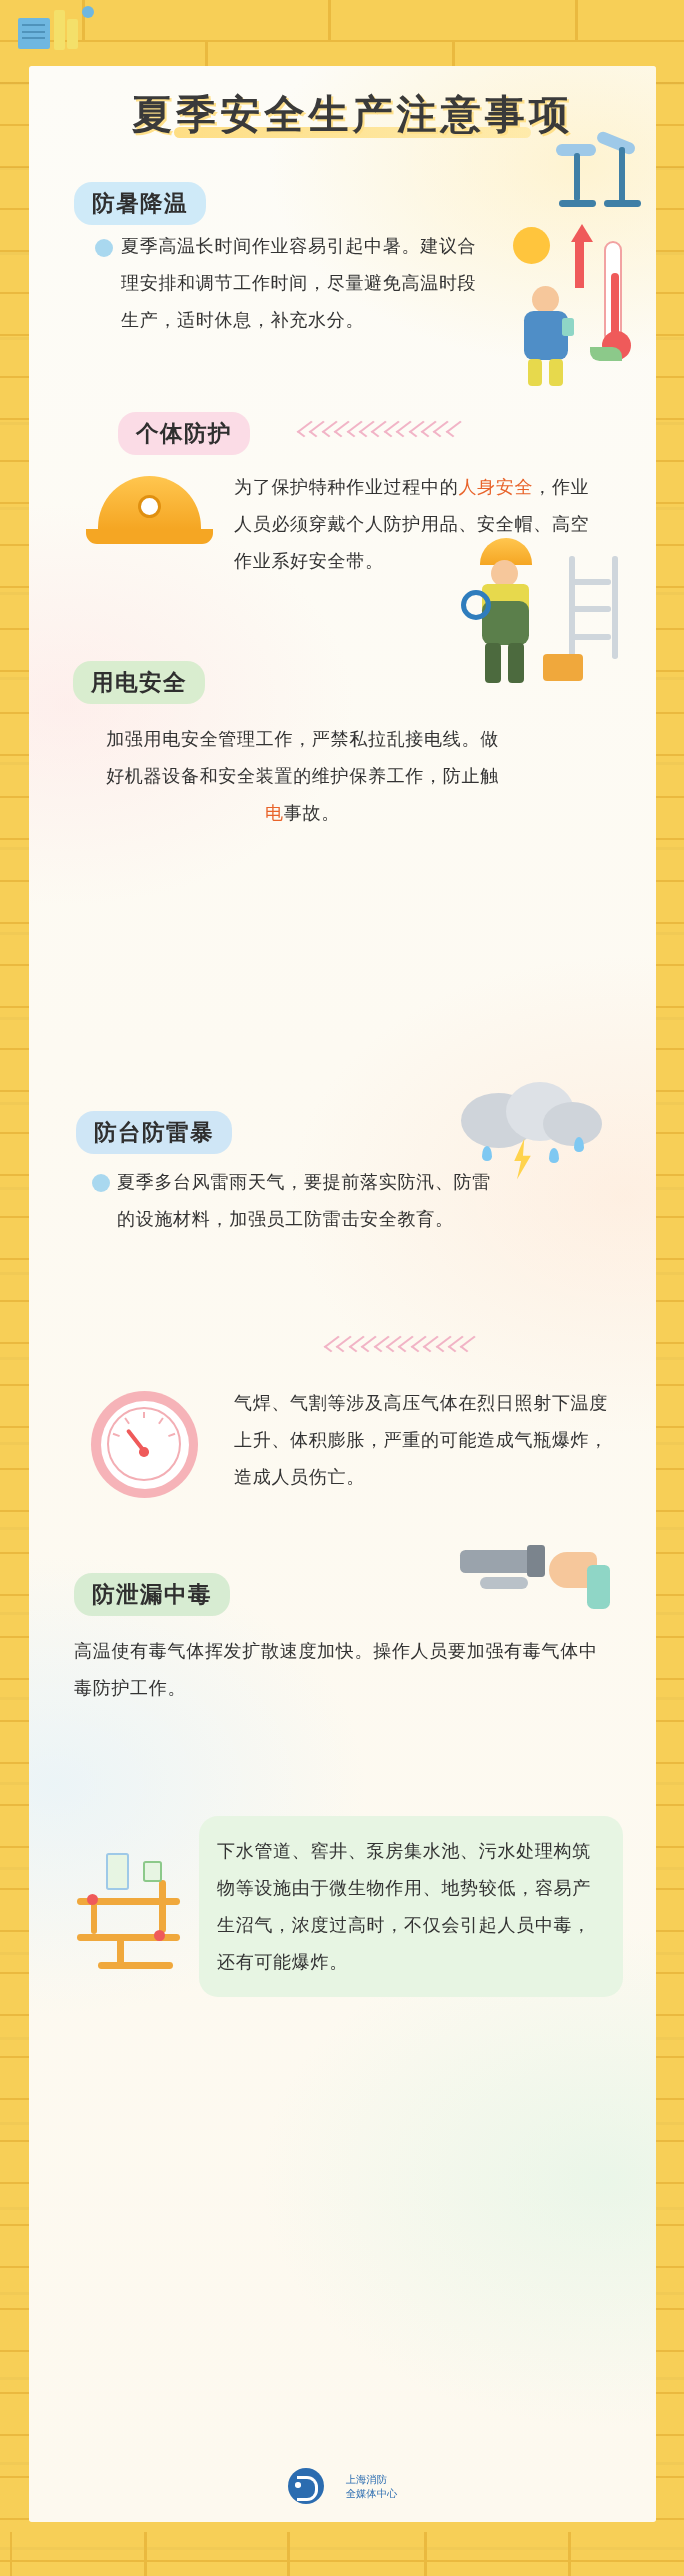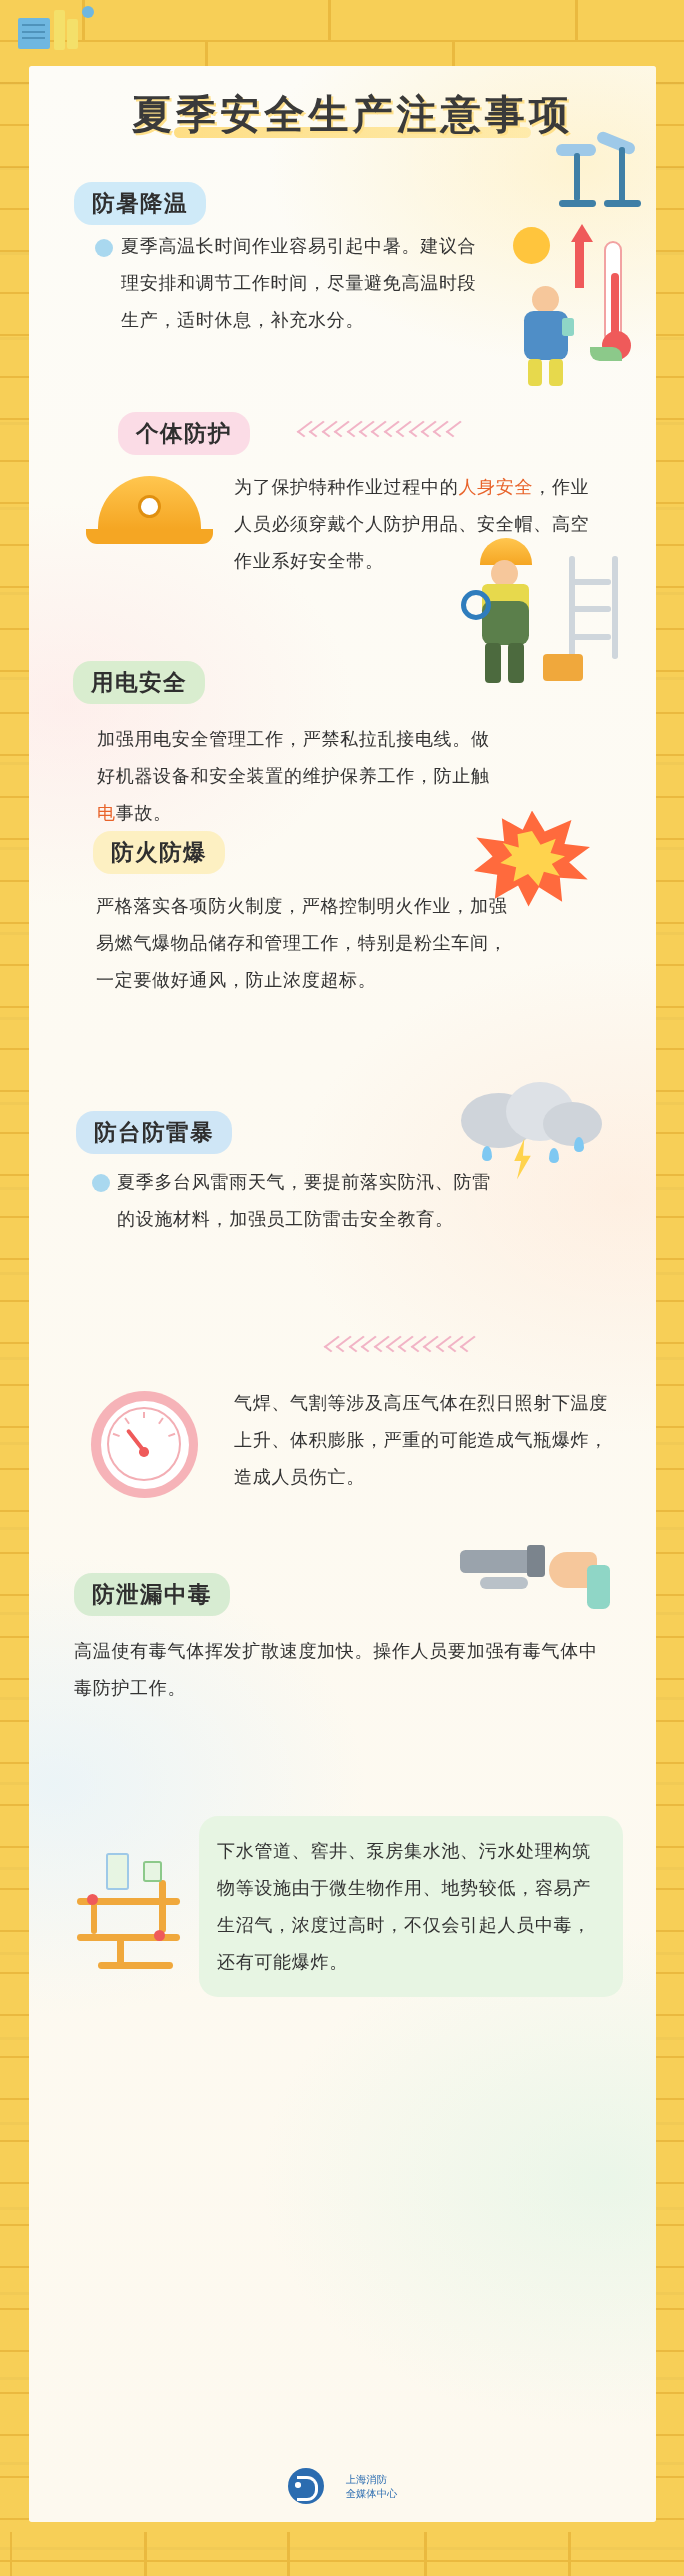--- a/index.html
+++ b/index.html
@@ -374,35 +374,25 @@
       <div style="position:absolute; left:45px; top:101px; width:16.4px; height:40px; background:#4c6a3e; border-radius:4.1px;"></div>
       <div style="position:absolute; left:68px; top:101px; width:16.4px; height:40px; background:#4c6a3e; border-radius:4.1px;"></div>
       <div class="toolbox" style="position:absolute; left:103px; top:112px;"></div>
     </div>
   </div>
 
   <div class="section" style="top:581px;margin-top:14px;">
     <div style="margin-left:44px;">
       <div class="sec-head h-green">用电安全</div>
     </div>
-    <div class="body-text" style="position:absolute; left:68px; top:59px; width:411px;">
+    <div class="body-text" style="position:absolute; left:68px; top:59px; width:411px;text-align:center;">
       <span>加强用电安全管理工作，严禁私拉乱接电线。做好机器设备和安全装置的维护保养工作，防止触</span><span class="hl">电</span><span>事故。</span>
     </div>
   </div>
 
-  <div class="section" style="top:765px;">
-    <div class="ill" style="left:445px; top:-20.5px; width:137px; height:116px;">
-      <div class="boom-star" style="position:absolute; left:0; top:0;"></div>
-      <div class="boom-core"></div>
-    </div>
-    <div style="margin-left:64px;">
-      <div class="sec-head h-yellow">防火防爆</div>
-    </div>
-    <div class="body-text" style="position:absolute; left:67px; top:56px; width:417px;">严格落实各项防火制度，严格控制明火作业，加强易燃气爆物品储存和管理工作，特别是粉尘车间，一定要做好通风，防止浓度超标。</div>
-  </div>
 
   <div class="section" style="top:1045px;">
     <div class="ill" style="left:411px; top:-31.5px; width:178px; height:123px;">
       <div class="cloud" style="left:20.5px; top:13.7px; width:75px; height:55px; background:#cfd4da;"></div>
       <div class="cloud" style="left:66px; top:2.7px; width:68px; height:59px; background:#dde1e6;"></div>
       <div class="cloud" style="left:103px; top:22px; width:59px; height:44px; background:#cfd4da;"></div>
       <div class="bolt" style="position:absolute; left:71px; top:59px;"></div>
       <div class="raindrop" style="position:absolute; left:42px; top:66px;"></div>
       <div class="raindrop" style="position:absolute; left:109px; top:68px;"></div>
       <div class="raindrop" style="position:absolute; left:134px; top:57px;"></div>

